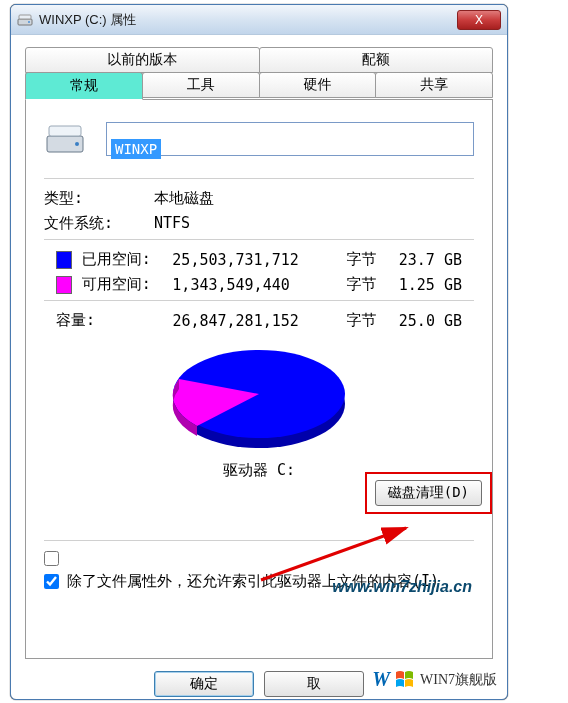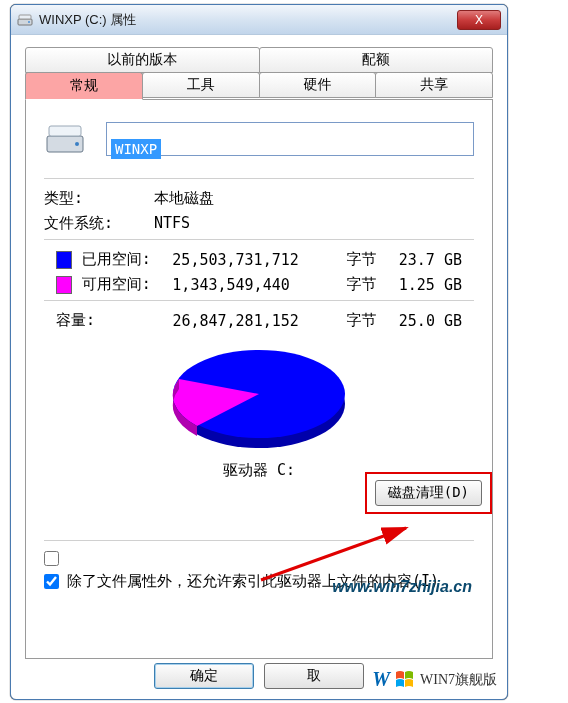--- a/index.html
+++ b/index.html
@@ -13,21 +13,21 @@
   .titlebar .title { flex: 1; color: #1a1a1a; font-size: 13px; }
   .close-btn { width: 44px; height: 20px; background: linear-gradient(to bottom, #e07a7a 0%, #c93c3c 50%, #a61f1f 100%); border: 1px solid #8a2020; border-radius: 3px; color: #fff; display:flex; align-items:center; justify-content:center; font-size:12px; cursor: pointer; }
   
   .client { padding: 12px 14px 8px 14px; }
   
   .tabs { position: relative; }
   .tab-row { display: flex; }
   .tab-row.back { margin-bottom: -1px; padding-left: 0; }
   .tab { flex: 1; height: 26px; border: 1px solid #9a9a9a; background: linear-gradient(to bottom,#fff,#ededed); font-size: 14px; display:flex; align-items:center; justify-content:center; color:#000; border-radius: 3px 3px 0 0; margin-right: -1px; cursor: pointer; }
   .tab:last-child { margin-right:0; }
-  .tab.active { background: #fca5a5; border-bottom: 1px solid #fff; z-index: 3; position: relative; height: 28px; }
+  .tab.active { background: #5eead4; border-bottom: 1px solid #fff; z-index: 3; position: relative; height: 28px; }
   .tab-row.front { position: relative; z-index: 2;}
   
   .tab-content { border: 1px solid #9a9a9a; border-top: 1px solid #9a9a9a; margin-top: -1px; background: #fff; padding: 18px 18px 12px 18px; min-height: 560px; position: relative; }
   
   .row1 { display:flex; align-items:center; margin-bottom: 18px; }
   .drive-icon { width: 42px; height: 42px; margin-right: 20px; display:flex; align-items:center; justify-content:center; }
   .drive-icon svg { width:42px; height:42px; }
   .name-input { flex:1; height: 28px; border: 1px solid #7a9ac7; padding: 16px 4px; font-family: "SimSun", monospace; font-size: 14px; color:#fff; }
   .name-input .sel { background: #3399ff; color:#fff; padding: 2px 4px; display:inline-block; }
   
@@ -55,21 +55,21 @@
   .cleanup-btn { height: 26px; padding: 0 12px; border: 1px solid #707070; border-radius: 3px; background: linear-gradient(to bottom,#fdfdfd,#e3e3e3); font-size: 14px; font-family: "SimSun",monospace; cursor:pointer; }
   
   .arrow { position:absolute; left: 230px; top: 420px; pointer-events:none; }
   
   .checks { margin-top: 70px; }
   .check-row { display:flex; align-items:center; font-size: 15px; font-family:"SimSun","Microsoft YaHei",monospace; margin: 6px 0; }
   .check-row input[type=checkbox] { width:15px; height:15px; margin-right: 8px; }
   
   .watermark { position:absolute; right: 20px; bottom: 62px; color:#0c4a6e; font-weight:bold; font-size: 16px; font-style: italic; font-family: Arial; }
   
-  .buttons { position:absolute; bottom: 10px; left: 0; right: 0; display:flex; justify-content:center; gap: 10px; padding: 0 14px; }
+  .buttons { position:absolute; bottom: 2px; left: 0; right: 0; display:flex; justify-content:center; gap: 10px; padding: 0 14px; }
   .dlg-btn { width: 100px; height: 26px; border:1px solid #707070; border-radius:3px; background:linear-gradient(to bottom,#fdfdfd,#e3e3e3); font-size:14px; font-family:"SimSun",monospace; cursor:pointer; }
   .dlg-btn.primary { border: 1px solid #3c7fb1; box-shadow: 0 0 0 1px #a6d0ec inset; }
   
   .brand { position:absolute; right: 6px; bottom: 6px; display:flex; align-items:center; gap:4px; font-family: "Microsoft YaHei"; font-size:14px; color:#333; background:#fff; padding:2px 4px;}
   .brand .w { color:#0066b3; font-style:italic; font-weight:bold; font-size:20px; }
   .brand .flag { width:22px; height:22px; }
 </style>
 </head>
 <body>
 

